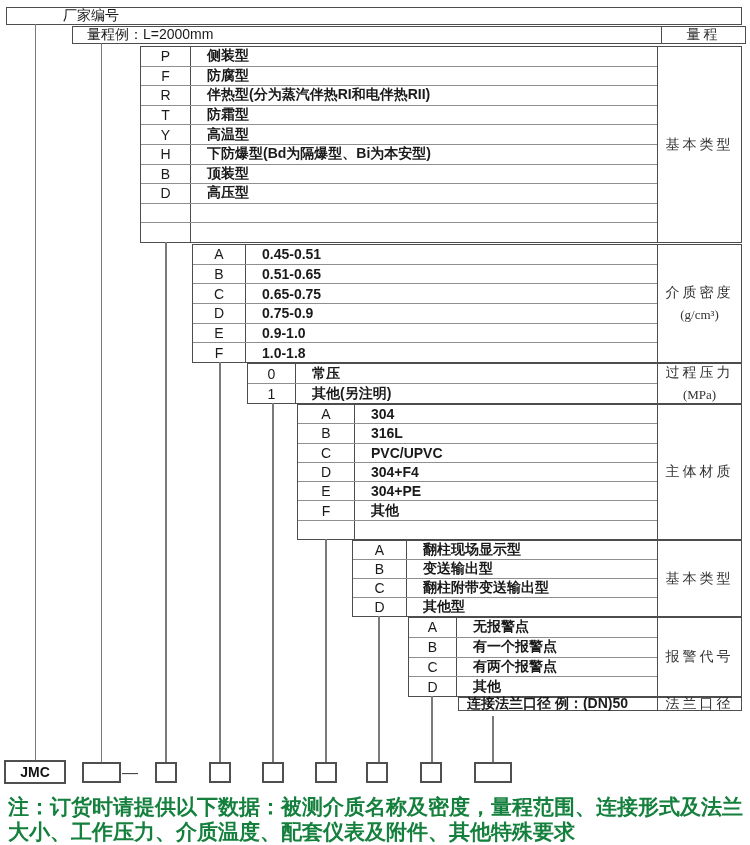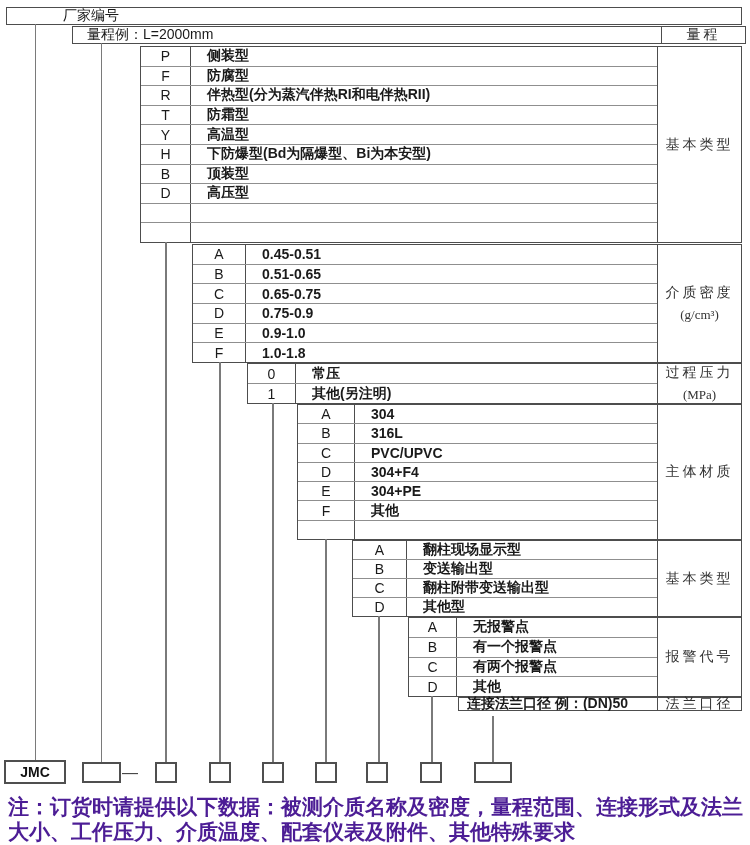--- a/index.html
+++ b/index.html
@@ -296,18 +296,18 @@
   <div class="bbox" id="box-range"></div>
   <div class="dash">—</div>
   <div class="bbox" id="box-basic"></div>
   <div class="bbox" id="box-density"></div>
   <div class="bbox" id="box-pressure"></div>
   <div class="bbox" id="box-material"></div>
   <div class="bbox" id="box-display"></div>
   <div class="bbox" id="box-alarm"></div>
   <div class="bbox" id="box-flange"></div>
 
-  <div class="note" style="color: #4c1d95;">
+  <div class="note" style="color: #15803d;">
     <div>注：订货时请提供以下数据：被测介质名称及密度，量程范围、连接形式及法兰</div>
     <div>大小、工作压力、介质温度、配套仪表及附件、其他特殊要求</div>
   </div>
 
 </div>
 
 </body></html>

